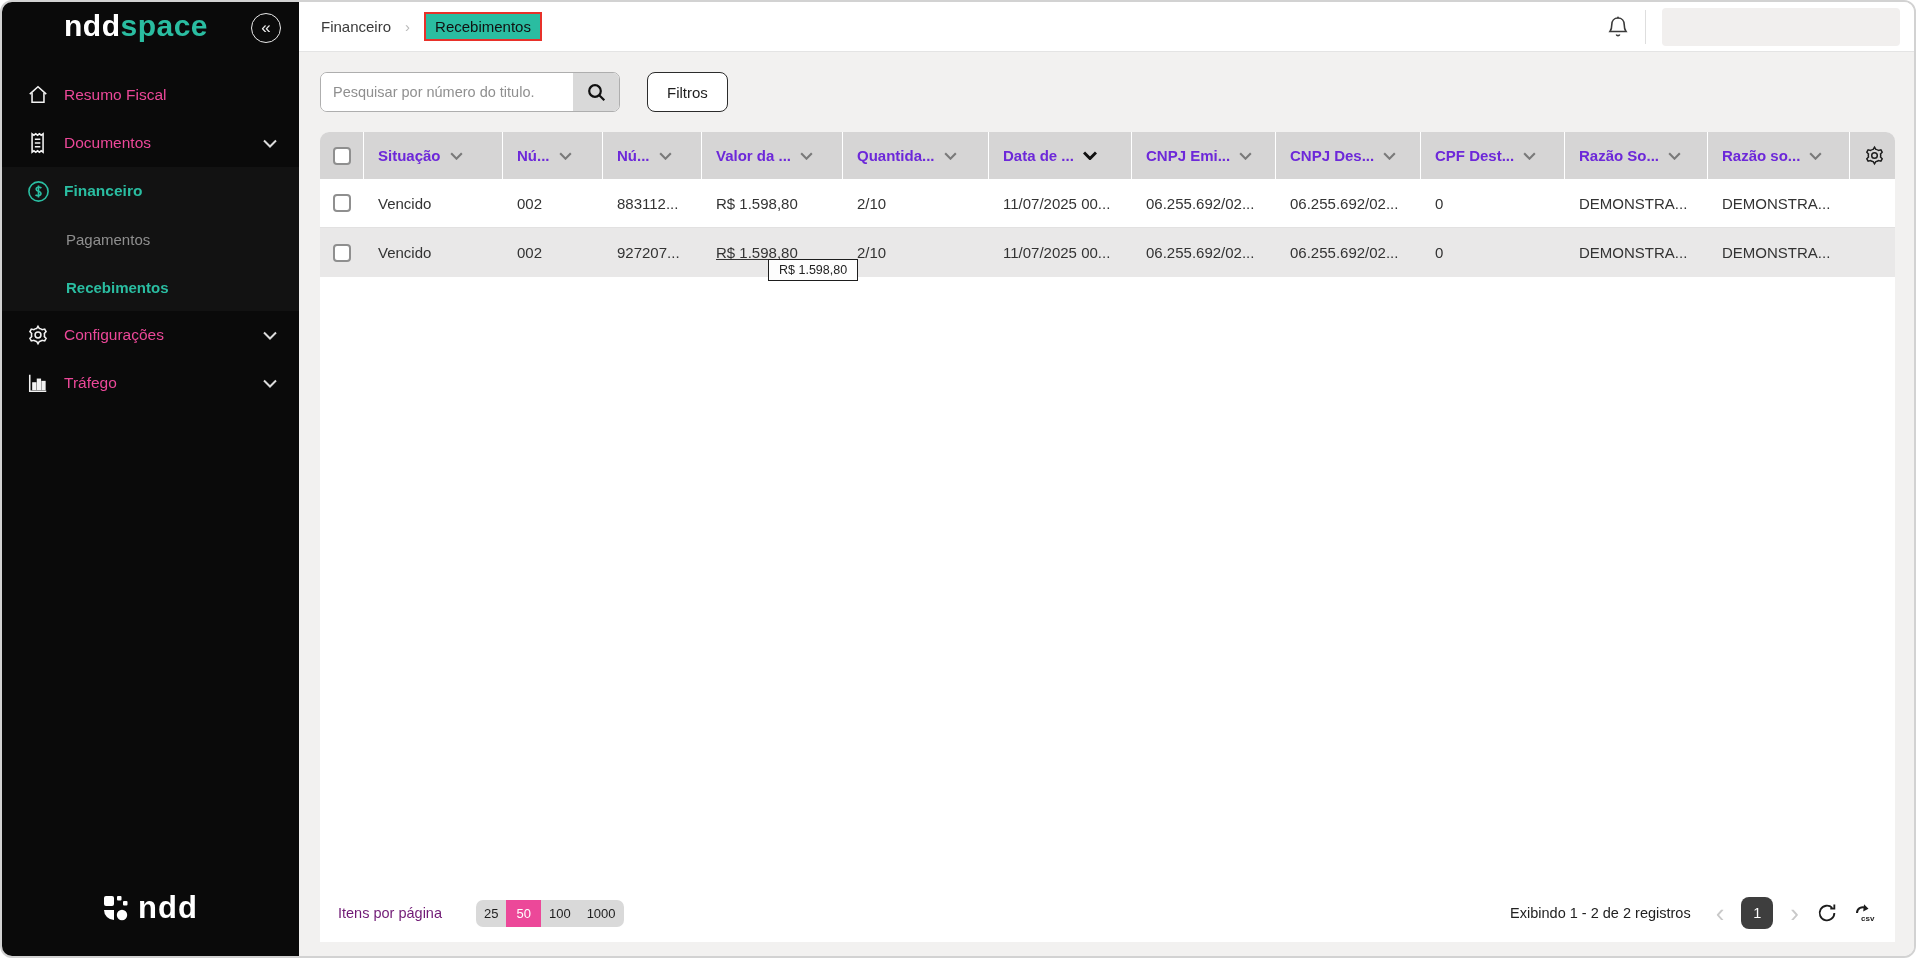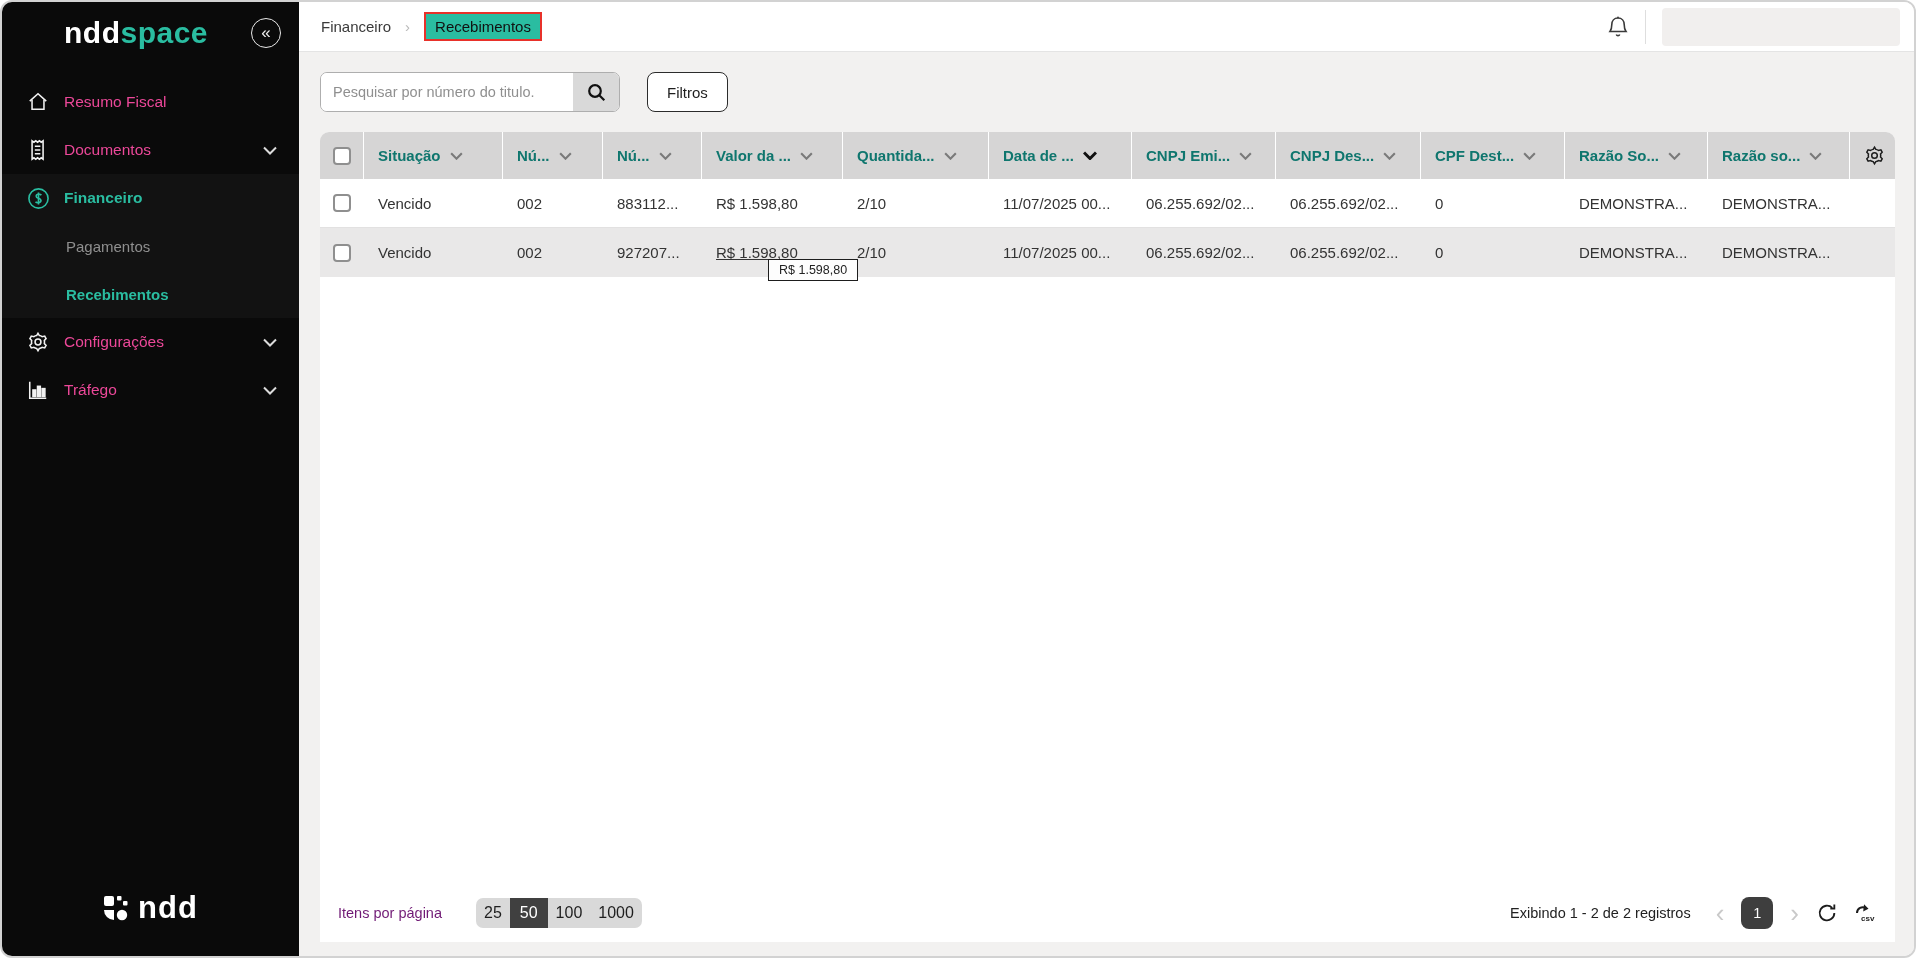--- a/index.html
+++ b/index.html
@@ -1,21 +1,21 @@
 <!DOCTYPE html>
 <html><head>
 <meta charset="utf-8">
 <style>
   * { margin:0; padding:0; box-sizing:border-box; }
   html,body { width:1916px; height:958px; font-family:"Liberation Sans", sans-serif; background:#fff; }
   .frame { width:1916px; height:958px; border:2px solid #d2d2d2; border-radius:12px; overflow:hidden; display:flex; background:#fff; }
 
   
   .sidebar { width:297px; min-width:297px; background:#0a0a0a; color:#f2f2f2; display:flex; flex-direction:column; position:relative; }
-  .sb-logo-row { display:flex; align-items:center; justify-content:space-between; padding:14px 18px 10px 62px; }
+  .sb-logo-row { display:flex; align-items:flex-end; justify-content:space-between; padding:7px 18px 10px 62px; }
   .logo-main { font-size:30px; font-weight:bold; letter-spacing:.5px; }
   .logo-main .ndd { color:#ffffff; }
   .logo-main .space { color:#2abda1; font-weight:bold; }
   .collapse-btn { width:30px; height:30px; border:1.6px solid #e9e9e9; border-radius:50%; display:flex; align-items:center; justify-content:center; font-size:17px; color:#eee; cursor:pointer; }
   .menu { margin-top:18px; display:flex; flex-direction:column; }
   .menu-item { height:48px; display:flex; align-items:center; padding:0 22px 0 24px; font-size:15.5px; color:#ec4899; cursor:pointer; }
   .menu-item .mi-icon { width:24px; height:24px; margin-right:14px; display:flex; align-items:center; justify-content:center; }
   .menu-item .mi-label { flex:1; }
   .menu-item .mi-chevron { color:#dcdcdc; display:flex; }
   .group-active { background:#121212; }
@@ -47,41 +47,41 @@
   .search-wrap { display:flex; height:40px; border:1px solid #aeaeae; border-radius:7px; overflow:hidden; background:#fff; }
   .search-input { width:252px; border:none; outline:none; padding:0 12px; font-size:14.5px; color:#333; font-family:"Liberation Sans", sans-serif; }
   .search-input::placeholder { color:#8f8f8f; }
   .search-btn { width:46px; background:#d9d9d9; border:none; display:flex; align-items:center; justify-content:center; cursor:pointer; }
   .filters-btn { height:40px; padding:0 19px; background:#fff; border:1.6px solid #2c2c2c; border-radius:8px; font-size:15px; color:#1e1e1e; cursor:pointer; font-family:"Liberation Sans", sans-serif; }
 
   
   .table-card { flex:1; background:#fff; border-radius:9px 9px 0 0; display:flex; flex-direction:column; position:relative; min-height:0; }
   .tgrid { display:grid; grid-template-columns:44px 139px 100px 99px 141px 146px 143px 144px 145px 144px 143px 142px 49px; }
   .thead { background:#d6d5d5; border-radius:9px 9px 0 0; height:47px; }
-  .th { display:flex; align-items:center; gap:9px; padding-left:14px; font-size:15px; font-weight:bold; color:#0f766e; border-right:1.5px solid #fff; cursor:pointer; }
+  .th { display:flex; align-items:center; gap:9px; padding-left:14px; font-size:15px; font-weight:bold; color:#6d28d9; border-right:1.5px solid #fff; cursor:pointer; }
   .th:last-child, .th.no-border { border-right:none; }
   .th-check, .td-check { display:flex; align-items:center; justify-content:center; border-right:1.5px solid #fff; }
   .checkbox { width:18px; height:18px; border:2px solid #8f8f8f; border-radius:4px; background:#fff; cursor:pointer; }
   .th-gear { display:flex; align-items:center; justify-content:center; border-radius:0 9px 0 0; cursor:pointer; }
   .trow { height:49px; }
   .trow.alt { background:#e9e8e8; }
   .trow .td { display:flex; align-items:center; padding-left:14px; font-size:15px; color:#333; overflow:hidden; white-space:nowrap; }
   .trow .td-check { border-right:none; }
   .trow { border-bottom:1px solid #e2e1e1; }
   .trow.alt { border-bottom:none; }
   .td.underlined { text-decoration:underline; }
   .tooltip { position:absolute; left:448px; top:127px; background:#fdfdfd; border:1.4px solid #1d1d1d; font-size:12.5px; color:#222; padding:3px 10px; z-index:5; }
 
   
   .tfoot { margin-top:auto; height:58px; display:flex; align-items:center; padding:0 16px 0 18px; background:#fff; }
   .tf-left { display:flex; align-items:center; gap:34px; }
   .tf-label { font-size:14.5px; color:#701a75; }
   .page-size { display:flex; background:#d9d9d9; border-radius:7px; overflow:hidden; align-items:stretch; }
-  .ps-opt { padding:6px 8px; font-size:16px; color:#1e1e1e; display:flex; align-items:center; cursor:pointer; }
-  .ps-opt.selected { background:#404040; color:#fff; padding:0 10px; }
+  .ps-opt { padding:6px 8px; font-size:13px; color:#1e1e1e; display:flex; align-items:center; cursor:pointer; }
+  .ps-opt.selected { background:#ec4899; color:#fff; padding:0 10px; }
   .tf-right { margin-left:auto; display:flex; align-items:center; gap:15px; }
   .tf-showing { font-size:14.5px; color:#222; margin-right:8px; }
   .pg-arrow { font-size:26px; color:#c9c9c9; line-height:1; cursor:default; padding:0 2px; }
   .pg-current { width:32px; height:32px; background:#3e3e3e; color:#fff; border-radius:8px; display:flex; align-items:center; justify-content:center; font-size:14.5px; cursor:pointer; }
   .icon-btn { display:flex; align-items:center; justify-content:center; cursor:pointer; }
 </style>
 </head>
 <body>
 
 <div class="frame">

